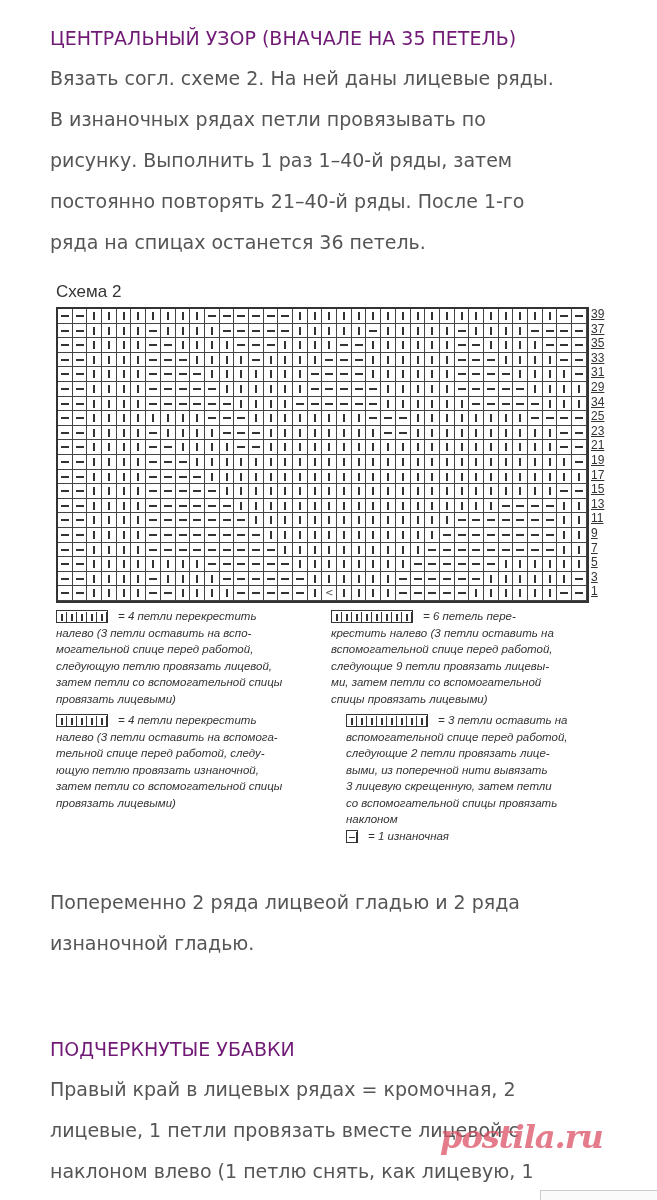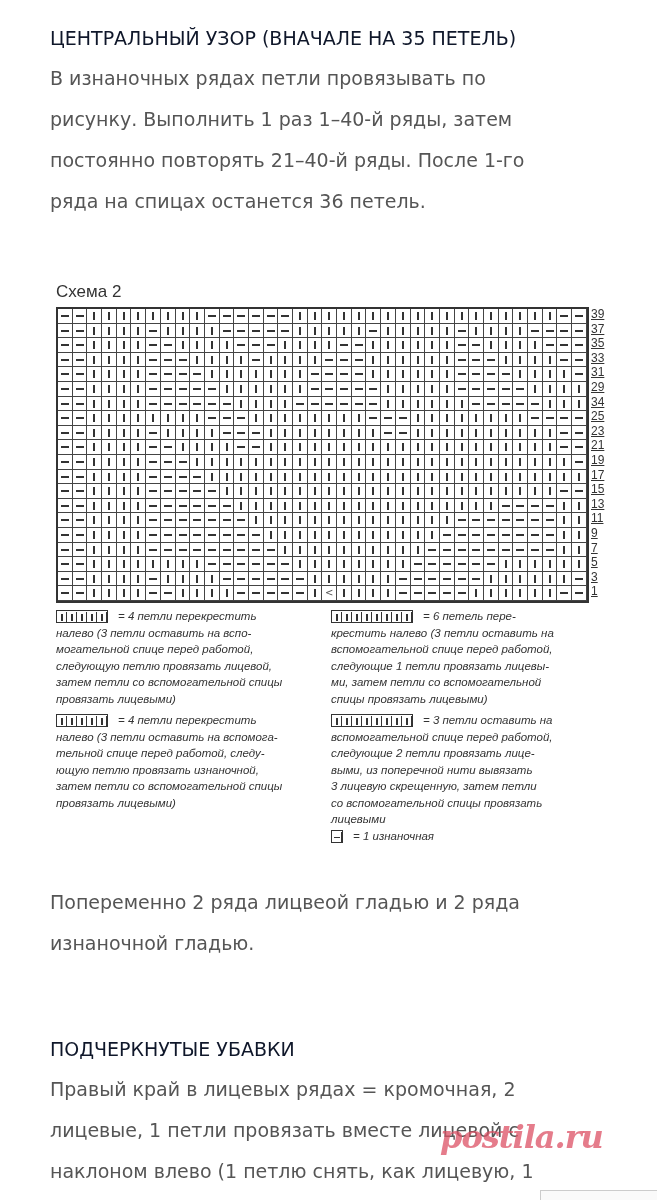--- a/index.html
+++ b/index.html
@@ -1,19 +1,19 @@
 <!DOCTYPE html>
 <html><head>
 <meta charset="utf-8">
 <style>
   html, body { margin: 0; padding: 0; background: #ffffff; }
   body { width: 657px; height: 1200px; overflow: hidden; position: relative;
          font-family: "DejaVu Sans", "Liberation Sans", sans-serif; color: #555555; }
   .section { position: absolute; left: 50px; width: 580px; }
-  .heading { font-size: 19px; letter-spacing: 0px; color: #0f172a; line-height: 40px; text-transform: none; }
+  .heading { font-size: 19px; letter-spacing: 0px; color: #701a75; line-height: 40px; text-transform: none; }
   .para { font-size: 19px; color: #555; line-height: 41px; }
   .para span { display: block; white-space: nowrap; }
   #figure { position: absolute; left: 48px; top: 278px; width: 570px; height: 585px; }
   .fig-title { position: absolute; left: 8px; top: 4px; font-family: "Liberation Sans", sans-serif; font-size: 17px; color: #333; text-align: right; }
   .grid { position: absolute; left: 8px; top: 29px; border: 2px solid #333; display: grid;
           grid-template-columns: repeat(36, 14.7px); grid-template-rows: repeat(20, 14.6px); background: #fff; }
   .cell { border-right: 1px solid #444; border-bottom: 1px solid #444; box-sizing: border-box; position: relative; }
   .cell.k::after { content: ""; position: absolute; left: 6px; top: 3px; width: 2px; height: 8px; background: #333; }
   .cell.p::after { content: ""; position: absolute; left: 3px; top: 6px; width: 8px; height: 2px; background: #333; }
   .row-nums { position: absolute; left: 543px; top: 29px; font-family: "Liberation Sans", sans-serif; font-size: 12px; color: #333; text-decoration: underline; }
@@ -26,20 +26,21 @@
   .watermark { position: absolute; left: 440px; top: 1118px; font-family: "DejaVu Serif", serif; font-weight: bold; font-style: italic;
                font-size: 32px; color: rgba(220, 80, 100, 0.75); letter-spacing: -1px; }
   .corner-box { position: absolute; left: 540px; top: 1190px; width: 117px; height: 10px; border-top: 1px solid #ccc; border-left: 1px solid #ccc; background: #fafafa; }
 </style>
 </head>
 <body>
 
 <div class="section" style="top:18px;">
   <div class="heading">ЦЕНТРАЛЬНЫЙ УЗОР (ВНАЧАЛЕ НА 35 ПЕТЕЛЬ)</div>
   <div class="para">
+    <span>Вязать согл. схеме 2. На ней даны лицевые ряды.</span>
     <span>В изнаночных рядах петли провязывать по</span>
     <span>рисунку. Выполнить 1 раз 1–40-й ряды, затем</span>
     <span>постоянно повторять 21–40-й ряды. После 1-го</span>
     <span>ряда на спицах останется 36 петель.</span>
   </div>
 </div>
 
 <div id="figure">
   <div class="fig-title">Схема 2</div>
   <div class="grid" id="grid">
@@ -802,33 +803,33 @@
     <span>тельной спице перед работой, следу-</span><br>
     <span>ющую петлю провязать изнаночной,</span><br>
     <span>затем петли со вспомогательной спицы</span><br>
     <span>провязать лицевыми)</span>
   </div>
 
   <div class="legend" style="left:283px; top:330px; width:290px;">
     <span class="sym"><i></i><i></i><i></i><i></i><i></i><i></i><i></i><i></i></span><span>= 6 петель пере-</span><br>
     <span>крестить налево (3 петли оставить на</span><br>
     <span>вспомогательной спице перед работой,</span><br>
-    <span>следующие 1 петли провязать лицевы-</span><br>
+    <span>следующие 9 петли провязать лицевы-</span><br>
     <span>ми, затем петли со вспомогательной</span><br>
     <span>спицы провязать лицевыми)</span>
   </div>
 
-  <div class="legend" style="left:283px; top:434px; width:290px;">
+  <div class="legend" style="left:298px; top:434px; width:290px;">
     <span class="sym"><i></i><i></i><i></i><i></i><i></i><i></i><i></i><i></i></span><span>= 3 петли оставить на</span><br>
     <span>вспомогательной спице перед работой,</span><br>
     <span>следующие 2 петли провязать лице-</span><br>
     <span>выми, из поперечной нити вывязать</span><br>
     <span>3 лицевую скрещенную, затем петли</span><br>
     <span>со вспомогательной спицы провязать</span><br>
-    <span>лицевыми</span><br>
+    <span>наклоном</span><br>
     <span class="sym purl"><i></i></span><span>= 1 изнаночная</span>
   </div>
 </div>
 
 <div class="section" style="top:882px;">
   <div class="para">
     <span>Попеременно 2 ряда лицвеой гладью и 2 ряда</span>
     <span>изнаночной гладью.</span>
   </div>
 </div>

